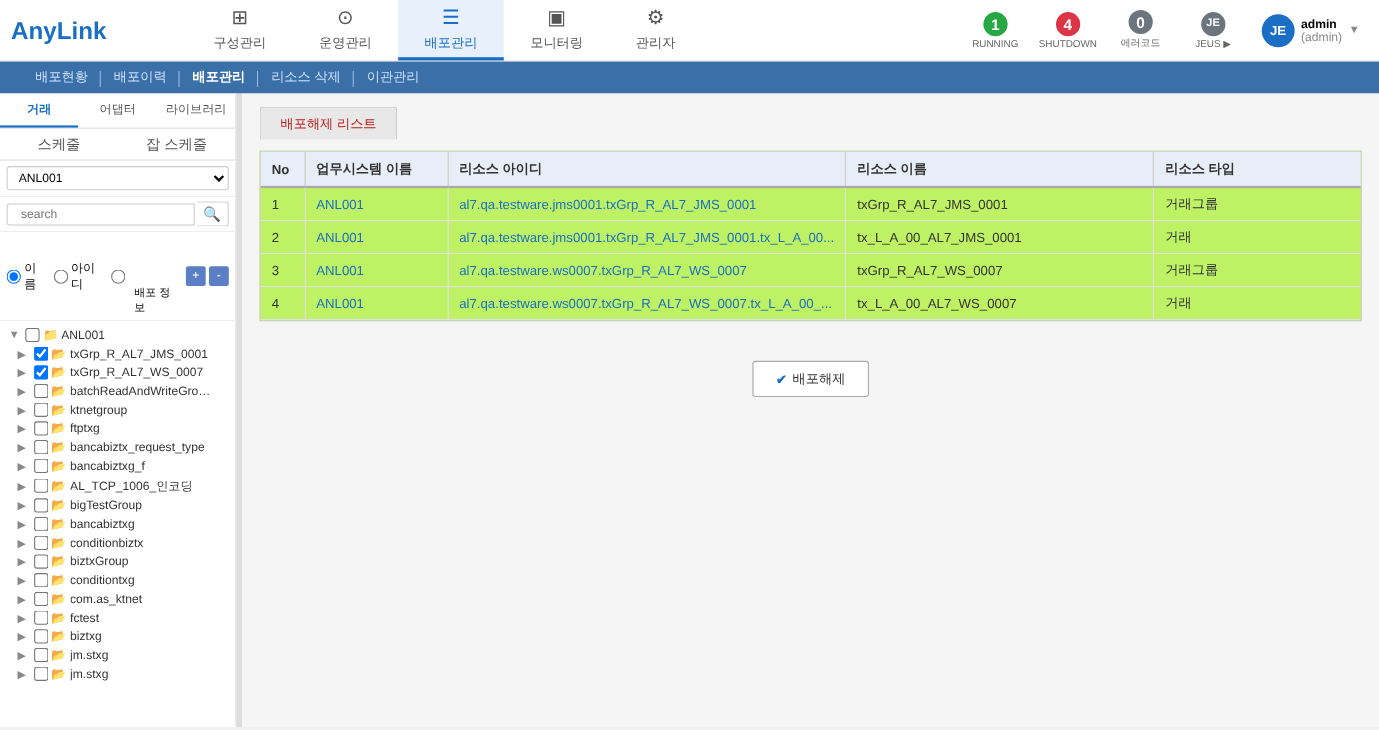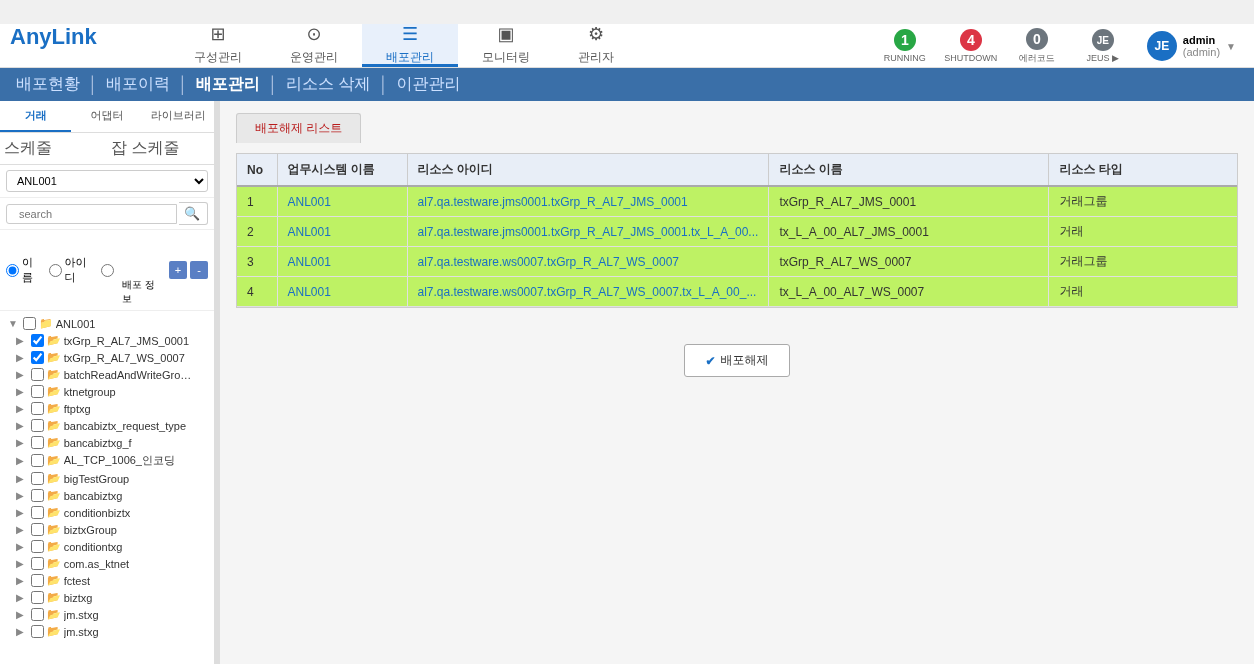--- a/index.html
+++ b/index.html
@@ -1,26 +1,25 @@
 <!DOCTYPE html>
 <html><head>
   <meta charset="utf-8">
   <style>
     * { box-sizing: border-box; margin: 0; padding: 0; }
     body { font-family: 'Malgun Gothic', '맑은 고딕', Arial, sans-serif; font-size: 12px; background: #f0f0f0; }
 
     
     .top-nav {
       display: flex;
-      align-items: flex-start;
+      align-items: center;
       background: #fff;
       border-bottom: 1px solid #ddd;
-      height: 44px;
+      height: 56px;
       padding: 0 10px;
-      margin-top: 24px;
     }
     .logo {
       font-size: 22px;
       font-weight: bold;
       color: #1a6fc4;
       width: 160px;
       flex-shrink: 0;
     }
     .nav-tabs {
       display: flex;
@@ -95,25 +94,25 @@
       font-size: 12px;
     }
     .user-info { font-size: 11px; }
     .user-info .username { font-weight: bold; }
     .user-info .userid { color: #888; }
 
     
     .breadcrumb-bar {
       background: #3a6fa8;
       color: #fff;
-      padding: 6px 16px;
+      padding: 6px 32px;
       display: flex;
       align-items: center;
       gap: 8px;
-      font-size: 16px;
+      font-size: 12px;
     }
     .breadcrumb-bar a {
       color: #cce0ff;
       text-decoration: none;
       cursor: pointer;
     }
     .breadcrumb-bar .sep { color: #aac0e0; }
     .breadcrumb-bar .current { font-weight: bold; color: #fff; }
 
     
@@ -146,22 +145,23 @@
       border-bottom: 2px solid transparent;
     }
     .sidebar-tab.active { color: #1a6fc4; border-bottom: 2px solid #1a6fc4; font-weight: bold; }
     .sidebar-subtabs {
       display: flex;
       border-bottom: 1px solid #ddd;
     }
     .sidebar-subtab {
       flex: 1;
       padding: 5px 4px;
-      cursor: pointer;
-      font-size: 16px;
+      text-align: center;
+      cursor: pointer;
+      font-size: 13px;
       color: #555;
     }
     .sidebar-select-row {
       display: flex;
       align-items: center;
       padding: 5px 6px;
       border-bottom: 1px solid #eee;
       gap: 4px;
     }
     .sidebar-select {

